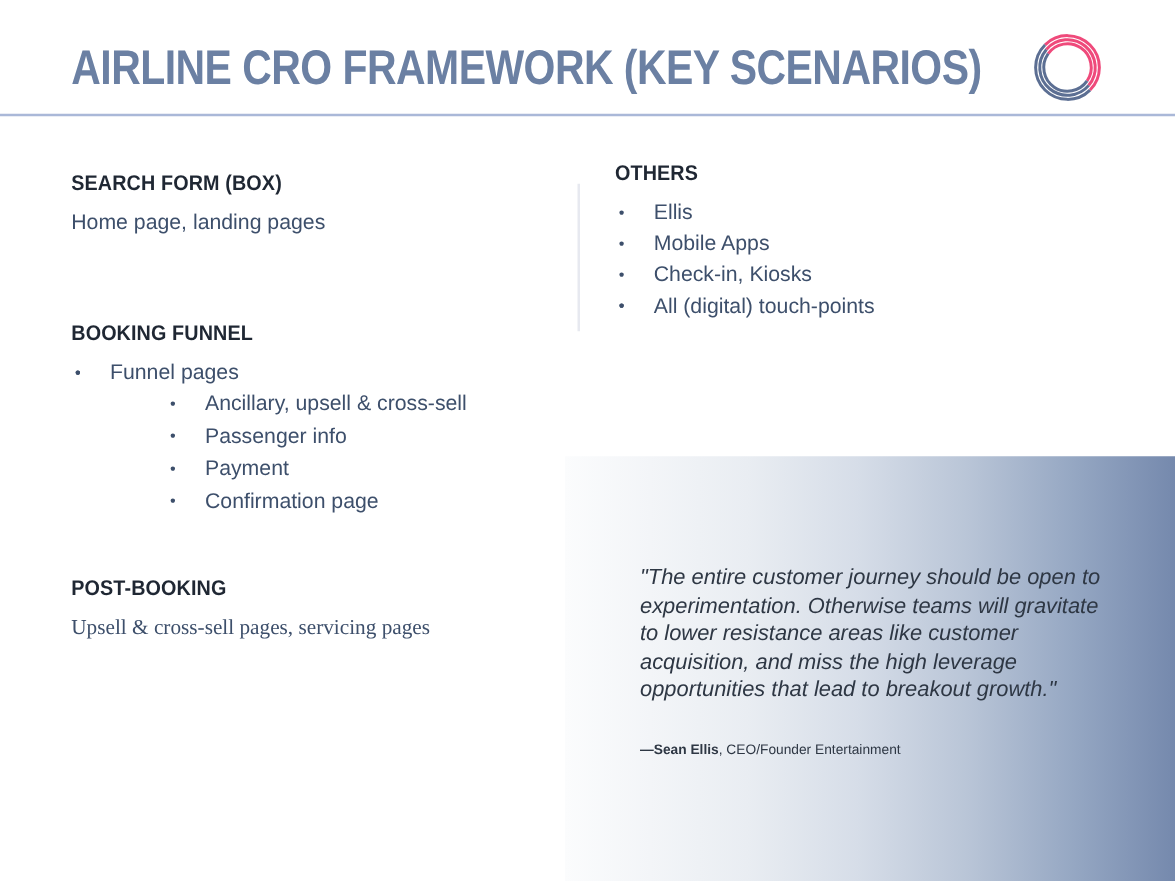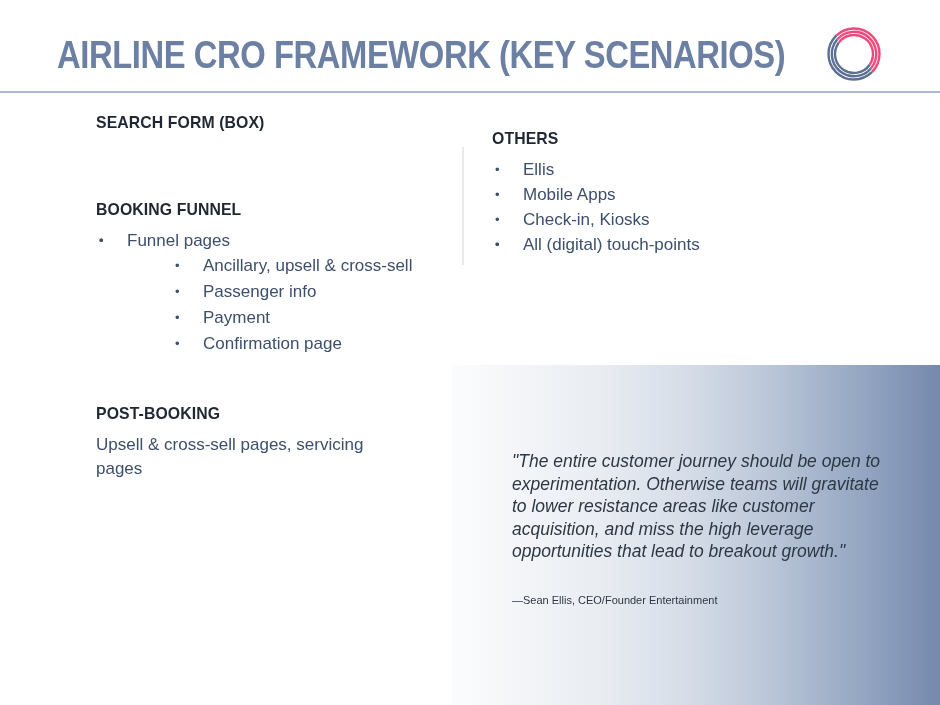--- a/index.html
+++ b/index.html
@@ -83,30 +83,29 @@
     left: 60px;
     top: 228px;
     width: 400px;
     font-family: "Liberation Sans", sans-serif;
     font-size: 11px;
     line-height: 14px;
     color: #2e3744;
     white-space: nowrap;
   }
   .quote-attr .attr-name {
-    font-weight: normal;
+    font-weight: bold;
   }
 
   
   .col-left {
     position: absolute;
     left: 57px;
-    top: 112px;
+    top: 136px;
     width: 390px;
-    margin-left: 39px;
   }
   .col-right {
     position: absolute;
     left: 492px;
     top: 128px;
     width: 400px;
   }
   .v-divider {
     position: absolute;
     left: 462px;
@@ -198,20 +197,21 @@
       <span class="attr-name">—Sean Ellis</span><span>, CEO/Founder Entertainment</span>
     </div>
   </div>
 
   <div class="v-divider"></div>
 
   <div class="col-left">
 
     <div>
       <h2 class="section-head">SEARCH FORM (BOX)</h2>
+      <p class="section-body">Home page, landing pages</p>
     </div>
 
     <div class="gap-lg"></div>
 
     <div>
       <h2 class="section-head">BOOKING FUNNEL</h2>
       <ul class="bullets">
         <li>
           <span class="bullet-dot">•</span>
         </li>
@@ -237,21 +237,21 @@
           <span class="bullet-dot">•</span>
           <span>Confirmation page</span>
         </li>
       </ul>
     </div>
 
     <div class="gap-xl"></div>
 
     <div>
       <h2 class="section-head">POST-BOOKING</h2>
-      <p class="section-body" style="width:310px;">Upsell &amp; cross-sell pages, servicing pages</p>
+      <p class="section-body" style="width:310px;font-family:Liberation Serif, serif;">Upsell &amp; cross-sell pages, servicing pages</p>
     </div>
 
   </div>
 
   <div class="col-right">
     <h2 class="section-head">OTHERS</h2>
     <ul class="bullets">
       <li>
         <span class="bullet-dot">•</span>
         <span>Ellis</span>

